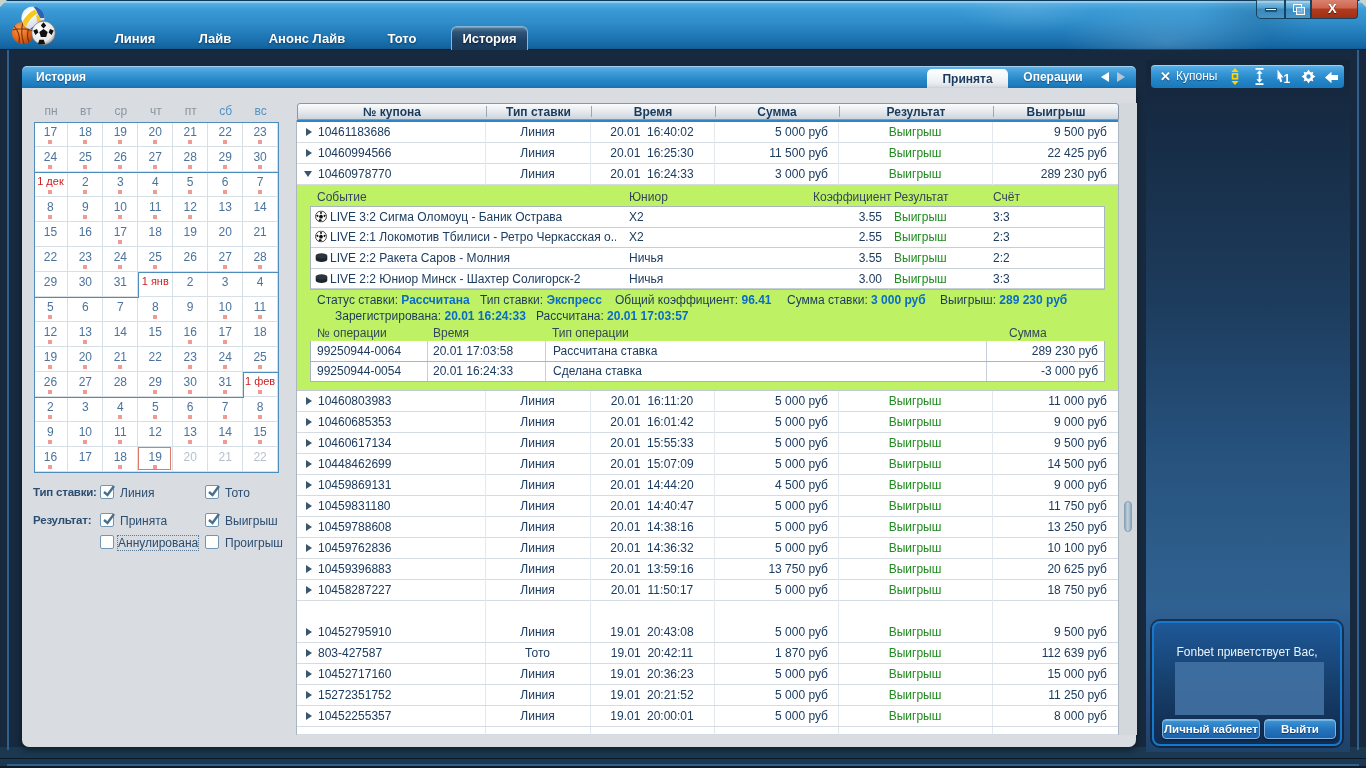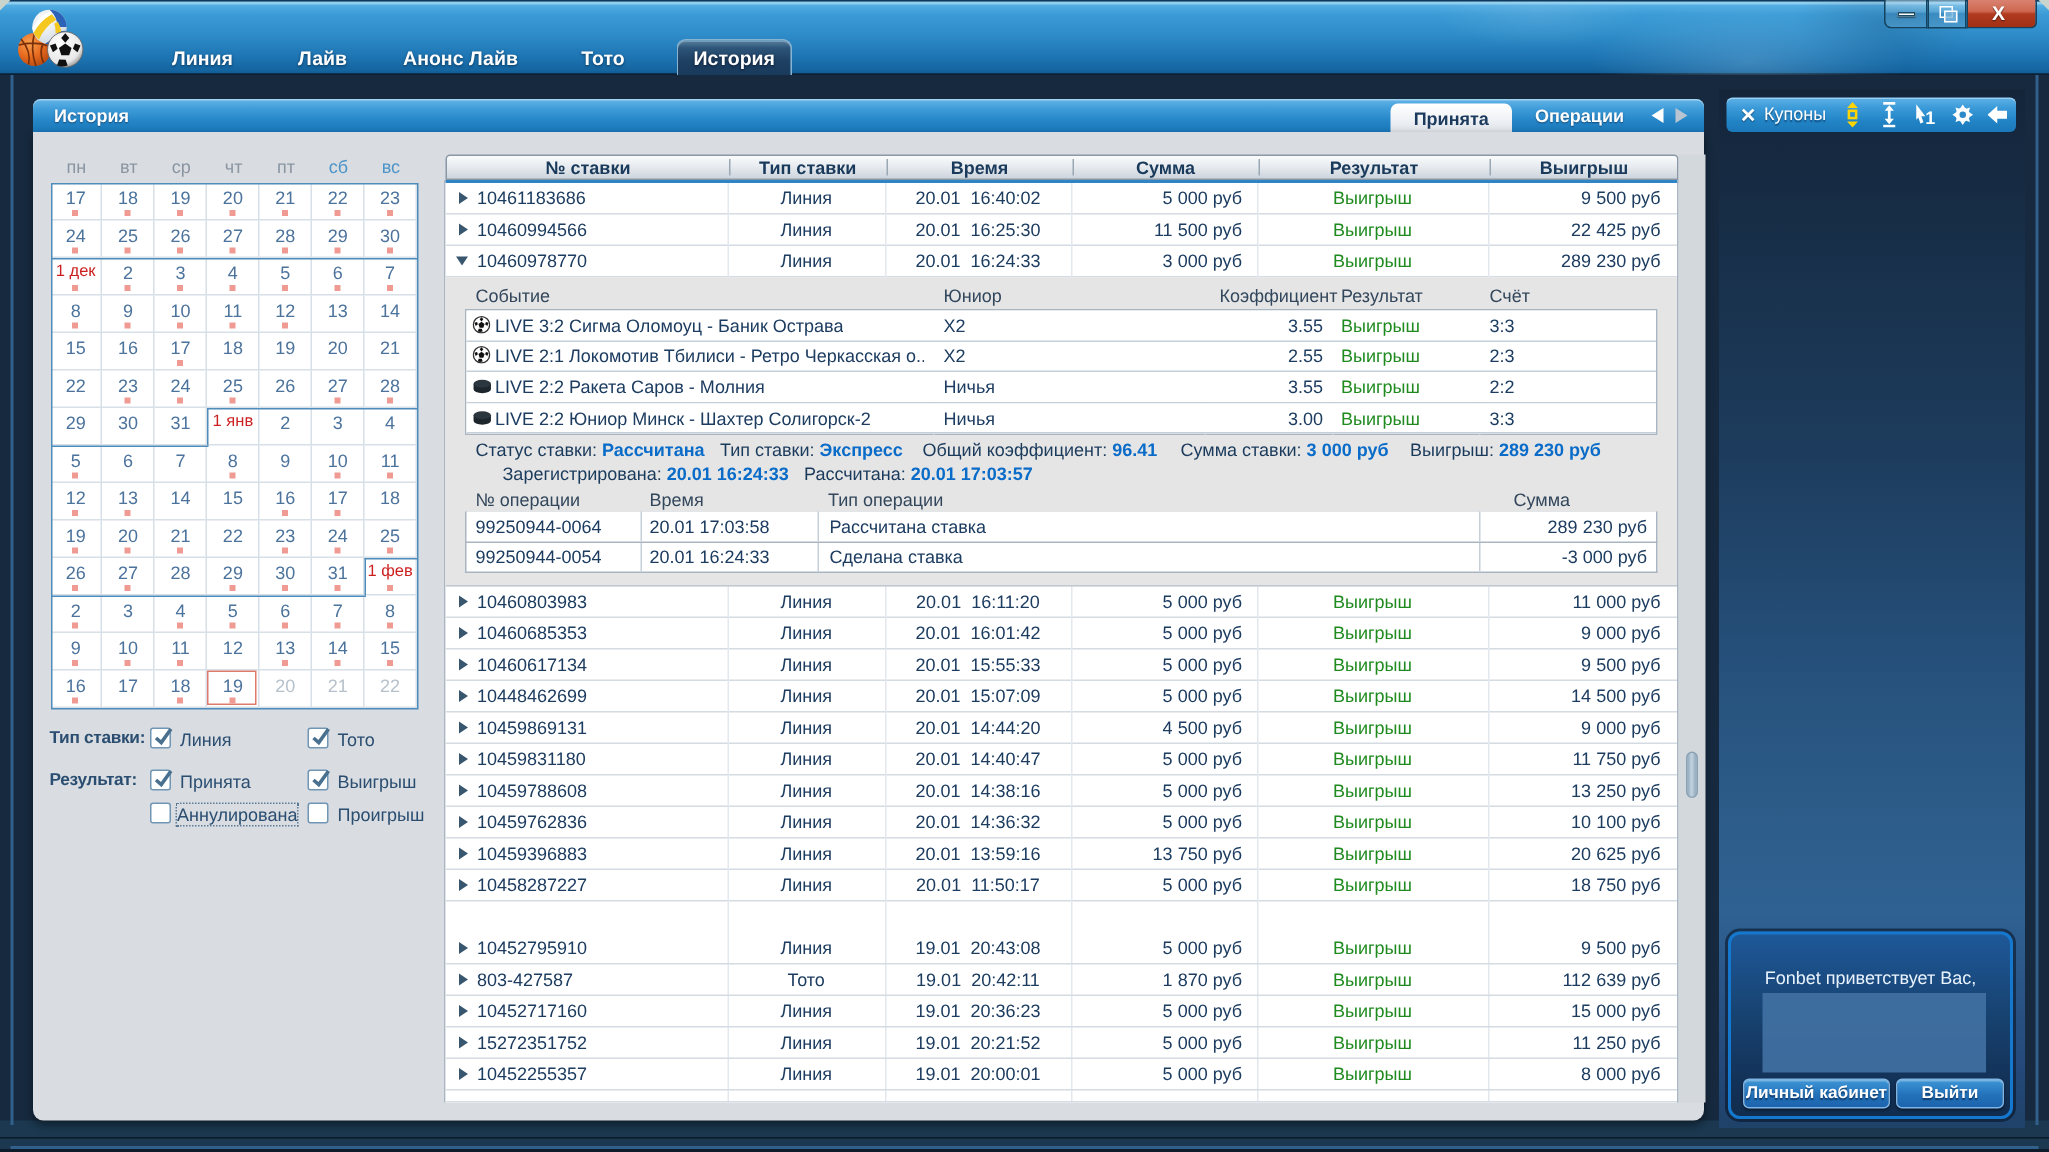--- a/index.html
+++ b/index.html
@@ -72,21 +72,21 @@
 .brow{position:absolute;left:0;width:821px;border-bottom:1px solid #d4dbe2;font-size:12px;color:#1c3c60}
 .brow span{position:absolute;top:50%;transform:translateY(-50%);white-space:nowrap}
 .tri-r{left:9px;width:0;height:0;border:4px solid transparent;border-left:6px solid #39566f;border-right:none}
 .tri-d{left:7px;width:0;height:0;border:4px solid transparent;border-top:6px solid #39566f;border-bottom:none}
 .c-num{left:21px}
 .c-typ{left:188px;width:105px;text-align:center}
 .c-tm{left:293px;width:124px;text-align:center}
 .c-sm{right:290px}
 .c-res{left:541px;width:154px;text-align:center;color:#1f8b1f}
 .c-wn{right:11px}
-#exp{position:absolute;left:0;top:63px;width:821px;height:206px;background:#e5e5e5;border-bottom:1px solid #c0c9d2}
+#exp{position:absolute;left:0;top:63px;width:821px;height:206px;background:#bef264;border-bottom:1px solid #c0c9d2}
 #exp .hd{position:absolute;font-size:12px;color:#33475c}
 .dbox{position:absolute;left:13px;top:21px;width:795px;height:84px;border:1px solid #a9b5c1;background:#fff}
 .drow{position:absolute;left:0;width:793px;border-bottom:1px solid #c6cfd8;font-size:12px;color:#1c3c60;background:#fff}
 .drow span{position:absolute;top:50%;transform:translateY(-50%);white-space:nowrap}
 .ds{position:absolute;top:0;height:83px;width:1px;background:#c6cfd8}
 .d-ev{left:19px;max-width:286px;overflow:hidden}
 .d-st{left:318px}
 .d-k{right:222px}
 .d-r{left:583px;color:#1f8b1f}
 .d-s{left:682px}
@@ -606,21 +606,21 @@
         <path d="M3 9 L6.5 12 L13 3" stroke="#49718f" stroke-width="2.4" fill="none"></path>
       </svg>
     </div>
 <span class="clbl" style="left:225px;top:514px">Выигрыш</span>
 <div class="cbx" style="left:100px;top:535px"></div>
 <span class="clbl dotted" style="left:118px;top:536px">Аннулирована</span>
 <div class="cbx" style="left:205px;top:535px"></div>
 <span class="clbl" style="left:225px;top:536px">Проигрыш</span>
 </div>
 <div id="thead">
-  <span class="h" style="left:0;width:188px">№ ставки</span>
+  <span class="h" style="left:0;width:188px">№ купона</span>
   <span class="h" style="left:188px;width:105px">Тип ставки</span>
   <span class="h" style="left:293px;width:124px">Время</span>
   <span class="h" style="left:417px;width:124px">Сумма</span>
   <span class="h" style="left:541px;width:154px">Результат</span>
   <span class="h" style="left:695px;width:126px">Выигрыш</span>
   <div class="vs" style="left:188px"></div>
   <div class="vs" style="left:293px"></div>
   <div class="vs" style="left:417px"></div>
   <div class="vs" style="left:541px"></div>
   <div class="vs" style="left:695px"></div>

